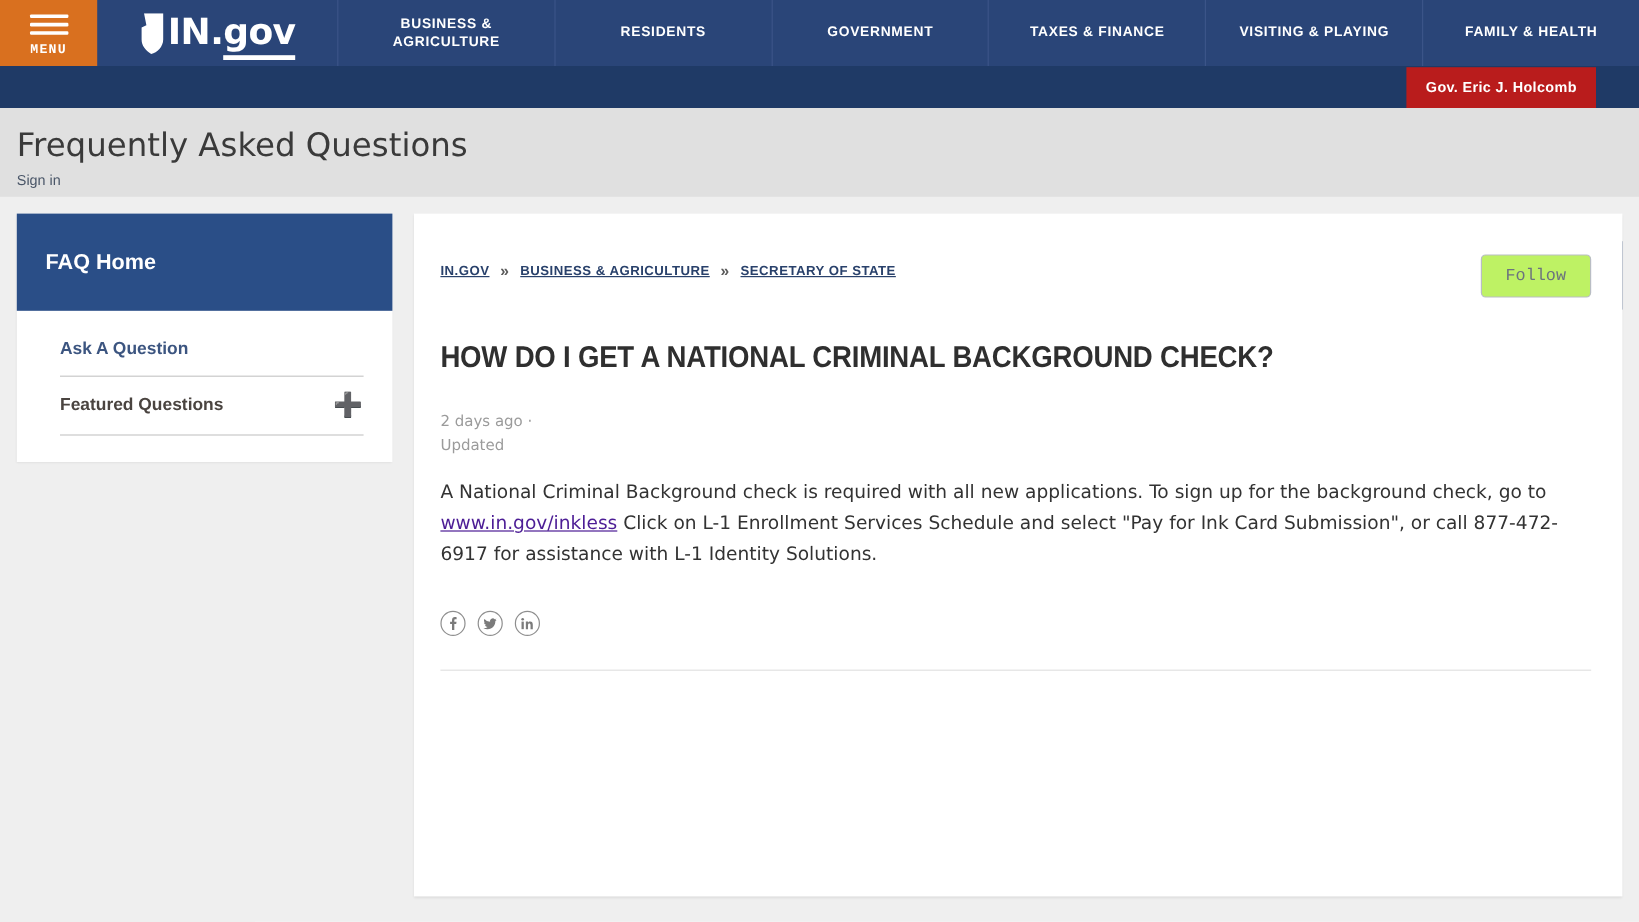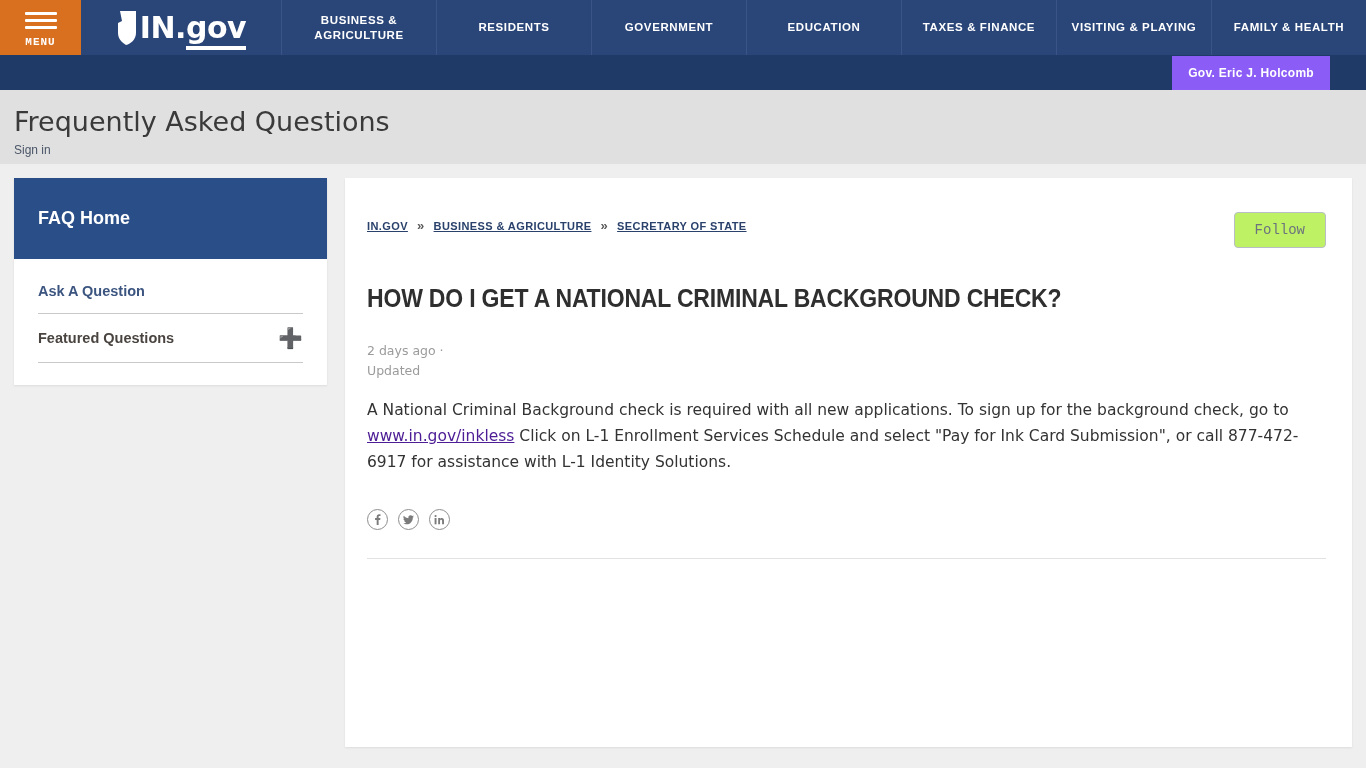--- a/index.html
+++ b/index.html
@@ -51,21 +51,21 @@
     text-align: center; border-left: 1px solid #3b5488;
     padding: 0 6px; cursor: pointer; line-height: 1.25;
   }
 
   
   .govbar {
     height: 35px; background: #1f3a66; width: 100%;
     display: flex; justify-content: flex-end; align-items: center;
   }
   .gov-chip {
-    background: #8b5cf6; color: #fff; font-size: 12px; font-weight: bold;
+    background: #b91c1c; color: #fff; font-size: 12px; font-weight: bold;
     letter-spacing: .3px; padding: 10px 16px; margin-right: 36px;
     cursor: pointer;
   }
 
   
   .pagehead {
     background: #e0e0e0; height: 74px; width: 100%;
     display: flex; align-items: flex-start; position: relative;
   }
   .head-left { padding: 16px 0 0 14px; }
@@ -101,21 +101,21 @@
 
   
   .sidebar {
     width: 313px; background: #fff; flex: 0 0 313px;
     box-shadow: 0 1px 2px rgba(0,0,0,.08);
   }
   .sidebar-head {
     background: #2a4e87; color: #fff; padding: 30px 24px;
     font-size: 18px; font-weight: bold; cursor: pointer;
   }
-  .sidebar-body { padding: 10px 24px 22px 24px; border-radius: 18px; }
+  .sidebar-body { padding: 10px 24px 22px 36px; border-radius: 18px; }
   .side-item {
     display: flex; align-items: center; justify-content: space-between;
     padding: 14px 0 14px 0; border-bottom: 1px solid #c9c9c9;
     cursor: pointer; font-size: 14.5px; font-weight: bold;
   }
   .side-item.first { color: #3c5580; }
   .side-item.second { color: #4a4440; }
   .plus-icon { color: #9a9a9a; font-size: 20px; line-height: 1; }
 
   
@@ -207,21 +207,20 @@
         <path d="M4,0 H20 V22 C20,28 15,33 10,34 C5,31 2,27 2,22 L2,12 L6,10 Z" fill="#ffffff"></path>
       </svg>
       <div class="brand-text"><span>IN</span><span>.</span><span class="gov">gov</span></div>
     </div>
   </div>
 
   <div class="navitems">
     <div class="navitem">BUSINESS &amp; AGRICULTURE</div>
     <div class="navitem">RESIDENTS</div>
     <div class="navitem">GOVERNMENT</div>
-    <div class="navitem">EDUCATION</div>
     <div class="navitem">TAXES &amp; FINANCE</div>
     <div class="navitem">VISITING &amp; PLAYING</div>
     <div class="navitem">FAMILY &amp; HEALTH</div>
   </div>
 </div>
 
 <div class="govbar">
   <div class="gov-chip">Gov. Eric J. Holcomb</div>
 </div>
 

